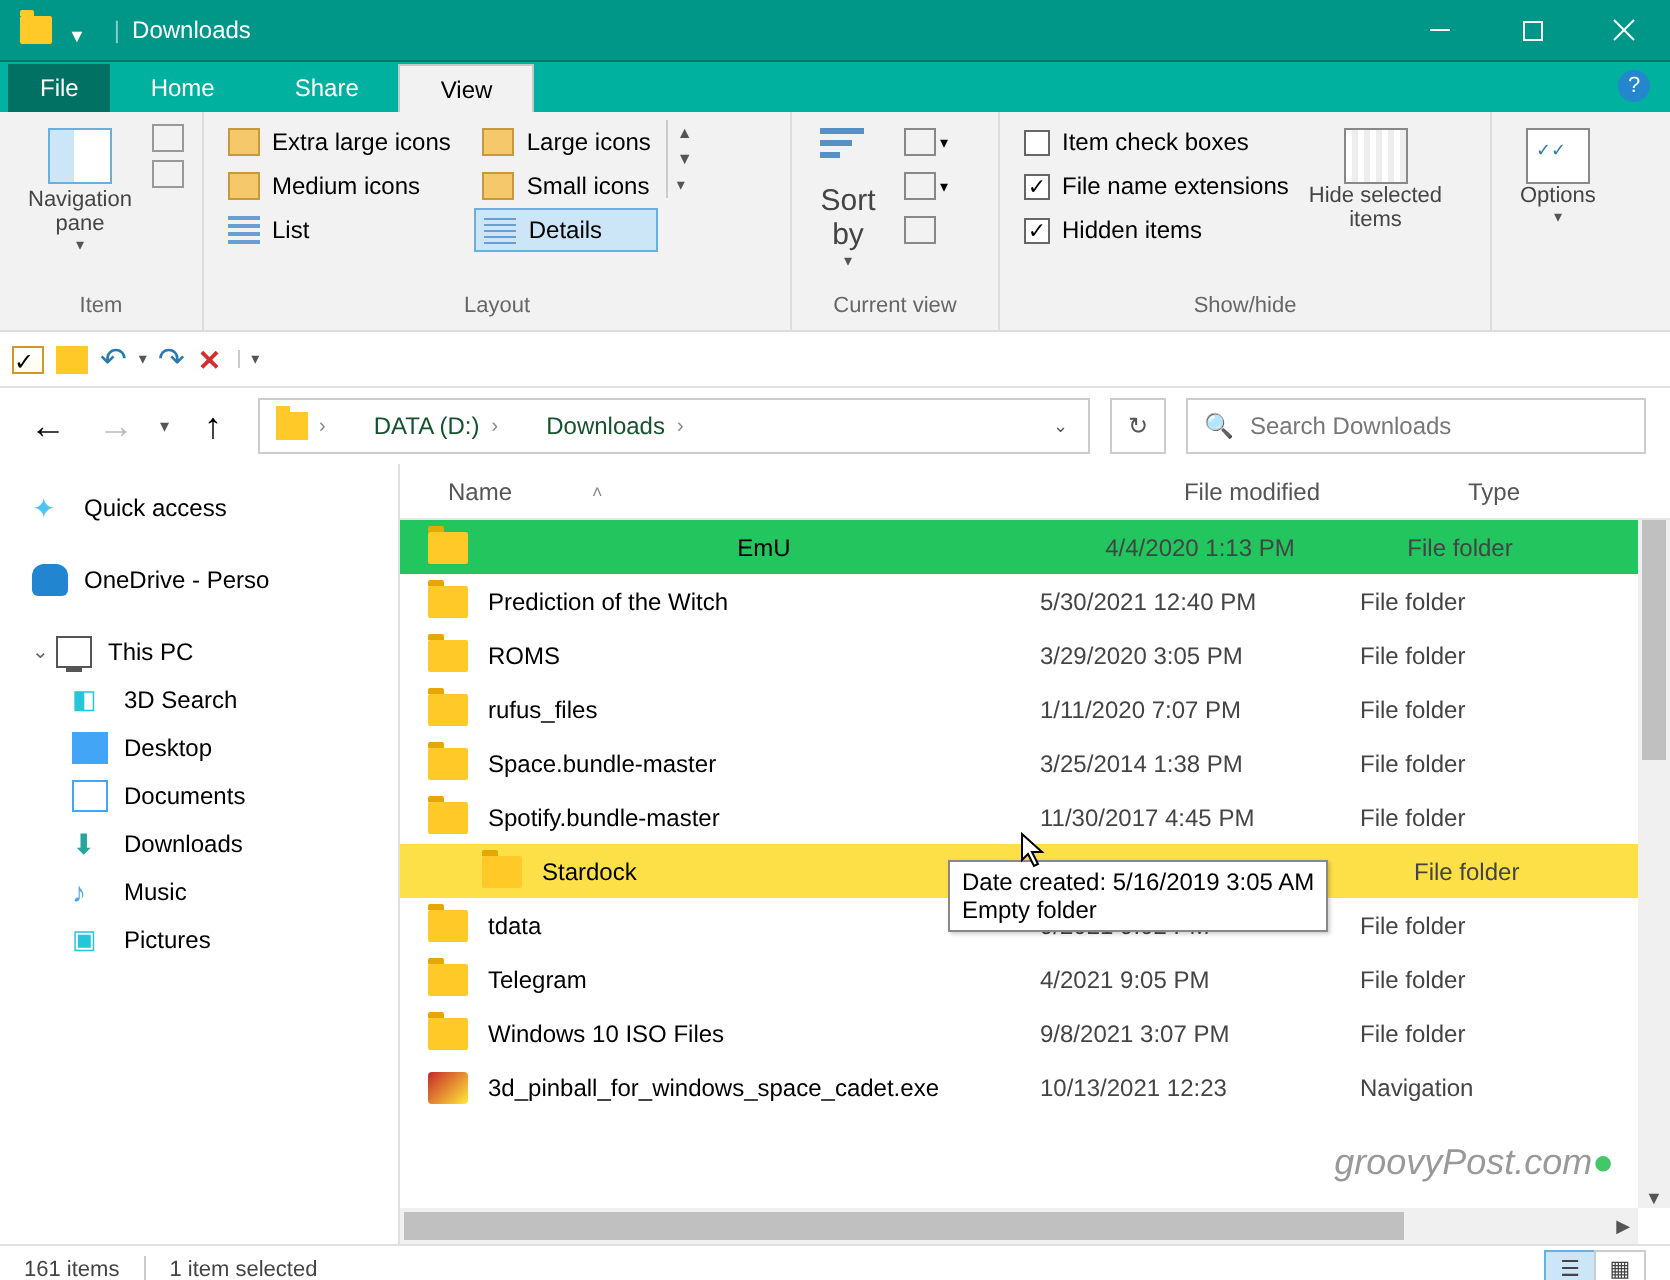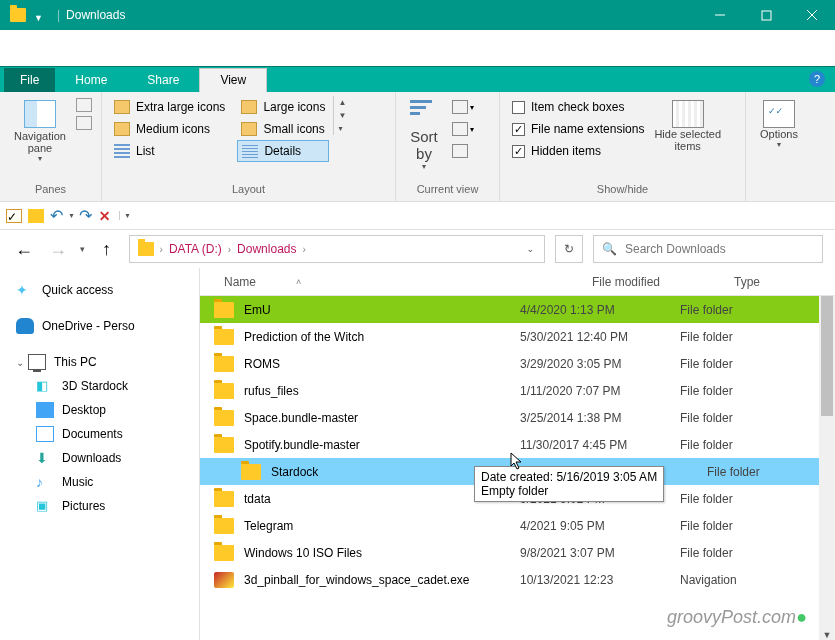--- a/index.html
+++ b/index.html
@@ -7,21 +7,21 @@
 
 .titlebar { height:30px; background:#009688; color:#fff; display:flex; align-items:center; }
 .titlebar .folder-ico { width:16px; height:14px; background:#ffca28; margin:0 8px 0 10px; position:relative; border-radius:1px;}
 .titlebar .folder-ico::before { content:""; position:absolute; left:0; top:-3px; width:7px; height:3px; background:#ffca28; border-radius:1px 1px 0 0;}
 .titlebar .drop { color:#fff; font-size:9px; position:relative; top:3px; margin-right:4px;}
 .titlebar .title { font-size:12px; }
 .titlebar .spacer { flex:1; }
 .winbtn { width:46px; height:30px; display:flex; align-items:center; justify-content:center; color:#fff; font-size:13px; }
 .winbtn svg { stroke:#fff; }
 
-.tabsrow { height:26px; background:#00b19f; border-top:1px solid #00796b; display:flex; align-items:center; position:relative;margin-top:36px;}
+.tabsrow { height:26px; background:#00b19f; border-top:1px solid #00796b; display:flex; align-items:flex-end; position:relative;}
 .filetab { background:#007163; color:#fff; height:24px; padding:0 16px; display:flex; align-items:center; margin-left:4px; margin-bottom:0;}
 .menutab { color:#fff; padding:0 20px; height:24px; display:flex; align-items:center;}
 .menutab.active { background:#f2f2f2; color:#000; border:1px solid #c8c8c8; border-bottom:none;}
 .helpbtn { position:absolute; right:10px; top:4px; width:16px; height:16px; background:#2487ce; border-radius:50%; color:#fff; text-align:center; font-size:11px; line-height:16px;}
 
 .ribbon { background:#f2f2f2; border-bottom:1px solid #ddd; display:flex; height:110px;}
 .rgroup { border-right:1px solid #ddd; padding:4px 8px; display:flex; flex-direction:column;}
 .rgroup .body { flex:1; display:flex; align-items:flex-start;}
 .rgroup .label { text-align:center; color:#666; font-size:11px; padding:2px 0;}
 .bigbtn { display:flex; flex-direction:column; align-items:center; justify-content:flex-start; text-align:center; color:#444; padding:4px 6px;}
@@ -50,21 +50,21 @@
 .qat .redo { color:#2a7ab0; font-size:16px; transform:scaleX(-1); display:inline-block;}
 .qat .x { color:#d32f2f; font-weight:bold; font-size:14px;}
 
 .addrrow { height:38px; display:flex; align-items:center; padding:0 12px; gap:10px;}
 .addrrow .navarrow { font-size:18px; color:#000; width:24px; text-align:center;}
 .addrrow .navarrow.dis { color:#bbb;}
 .addrrow .uparrow { font-size:18px; color:#000; width:24px; text-align:center;}
 .addrbar { flex:1; height:28px; border:1px solid #ccc; display:flex; align-items:center; padding:0 4px;}
 .addrbar .fico { width:16px; height:14px; background:#ffca28; margin:0 4px; position:relative;}
 .addrbar .fico::before { content:""; position:absolute; left:0; top:-3px; width:7px; height:3px; background:#ffca28;}
-.addrbar .seg { padding:0 4px; color:#be185d;}
+.addrbar .seg { padding:0 4px; color:#14532d;margin-left:18px;}
 .addrbar .sep { color:#888; font-size:10px; padding:0 2px;}
 .addrbar .dropspace { flex:1;}
 .addrbar .drop2 { color:#555; font-size:9px; margin-right:6px;}
 .refbtn { width:28px; height:28px; border:1px solid #ccc; display:flex; align-items:center; justify-content:center; color:#555;}
 .searchbox { width:230px; height:28px; border:1px solid #ccc; display:flex; align-items:center; padding:0 8px; color:#777;}
 .searchbox .sico { margin-right:8px;}
 
 .mainarea { display:flex; height:390px; position:relative;}
 .sidebar { width:200px; border-right:1px solid #e0e0e0; padding:10px 0 10px 16px; overflow:hidden;}
 .sidebar .sitem { display:flex; align-items:center; height:24px; }
@@ -81,22 +81,22 @@
 .colhead .c3 { width:100px;}
 .colhead .sortup { font-size:9px; color:#888; margin-left:40px;}
 .filelist { }
 .frow { display:flex; align-items:center; height:27px; padding-left:14px;}
 .frow .ficon { width:20px; height:16px; margin-right:10px; display:inline-block;}
 .foldericon { background:#ffca28; position:relative; border-radius:1px;}
 .foldericon::before { content:""; position:absolute; left:0; top:-3px; width:8px; height:3px; background:#e6a800; border-radius:1px 1px 0 0;}
 .frow .fname { width:276px; }
 .frow .fdate { width:160px; color:#444;}
 .frow .ftype { width:100px; color:#444;}
-.frow.selected { background:#84cc16;}
-.frow.hover { background:#7dd3fc;padding-left:41px;}
+.frow.selected { background:#22c55e;text-align:center;}
+.frow.hover { background:#fde047;padding-left:41px;}
 .exeicon { background:linear-gradient(135deg,#c62828 0%, #ffeb3b 100%); border-radius:2px;}
 
 .vscroll { position:absolute; right:0; top:28px; bottom:18px; width:16px; background:#f0f0f0;}
 .vscroll .thumb { position:absolute; left:2px; right:2px; top:0; height:120px; background:#c0c0c0;}
 .vscroll .arr { position:absolute; left:0; right:0; text-align:center; font-size:9px; color:#555;}
 .hscroll { position:absolute; left:0; right:16px; bottom:0; height:18px; background:#f0f0f0;}
 .hscroll .thumb { position:absolute; top:2px; bottom:2px; left:2px; width:500px; background:#c0c0c0;}
 .hscroll .arr { position:absolute; top:0; bottom:0; font-size:9px; color:#555; display:flex; align-items:center; padding:0 4px;}
 
 .tooltip { position:absolute; left:274px; top:198px; background:#fff; border:1px solid #888; padding:3px 6px; font-size:12px; box-shadow:1px 1px 2px rgba(0,0,0,.2); z-index:10; white-space:nowrap;}
@@ -174,21 +174,21 @@
         <div class="ico navpane-ico"></div>
         <span style="white-space:pre-line;font-size:11px;">Navigation
 pane</span>
         <span style="font-size:8px;color:#555;">▾</span>
       </div>
       <div style="display:flex;flex-direction:column;margin-left:2px;">
         <span class="smallsq"></span>
         <span class="smallsq"></span>
       </div>
     </div>
-    <div class="label">Panes</div>
+    <div class="label">Item</div>
   </div>
 
   <div class="rgroup" style="width:294px;">
     <div class="body">
       <div class="layoutcol">
         <div class="layoutrow">
             <span class="lico" style="background:#f5c96b;border:1px solid #c49a3a;"></span>
             <span>Extra large icons</span>
           </div>
         <div class="layoutrow">
@@ -335,21 +335,21 @@
         <span>OneDrive - Perso</span>
       </div>
     <div style="height:12px"></div>
     <div class="sitem section">
         <span class="exp">⌄</span>
         <span class="sicon pcico"></span>
         <span style="font-weight:normal;text-align:right;">This PC</span>
       </div>
     <div class="sitem sub">
         <span class="sicon cubeico">◧</span>
-        <span>3D Stardock</span>
+        <span>3D Search</span>
       </div>
     <div class="sitem sub">
         <span class="sicon deskico"></span>
         <span>Desktop</span>
       </div>
     <div class="sitem sub">
         <span class="sicon docico"></span>
         <span>Documents</span>
       </div>
     <div class="sitem sub">

